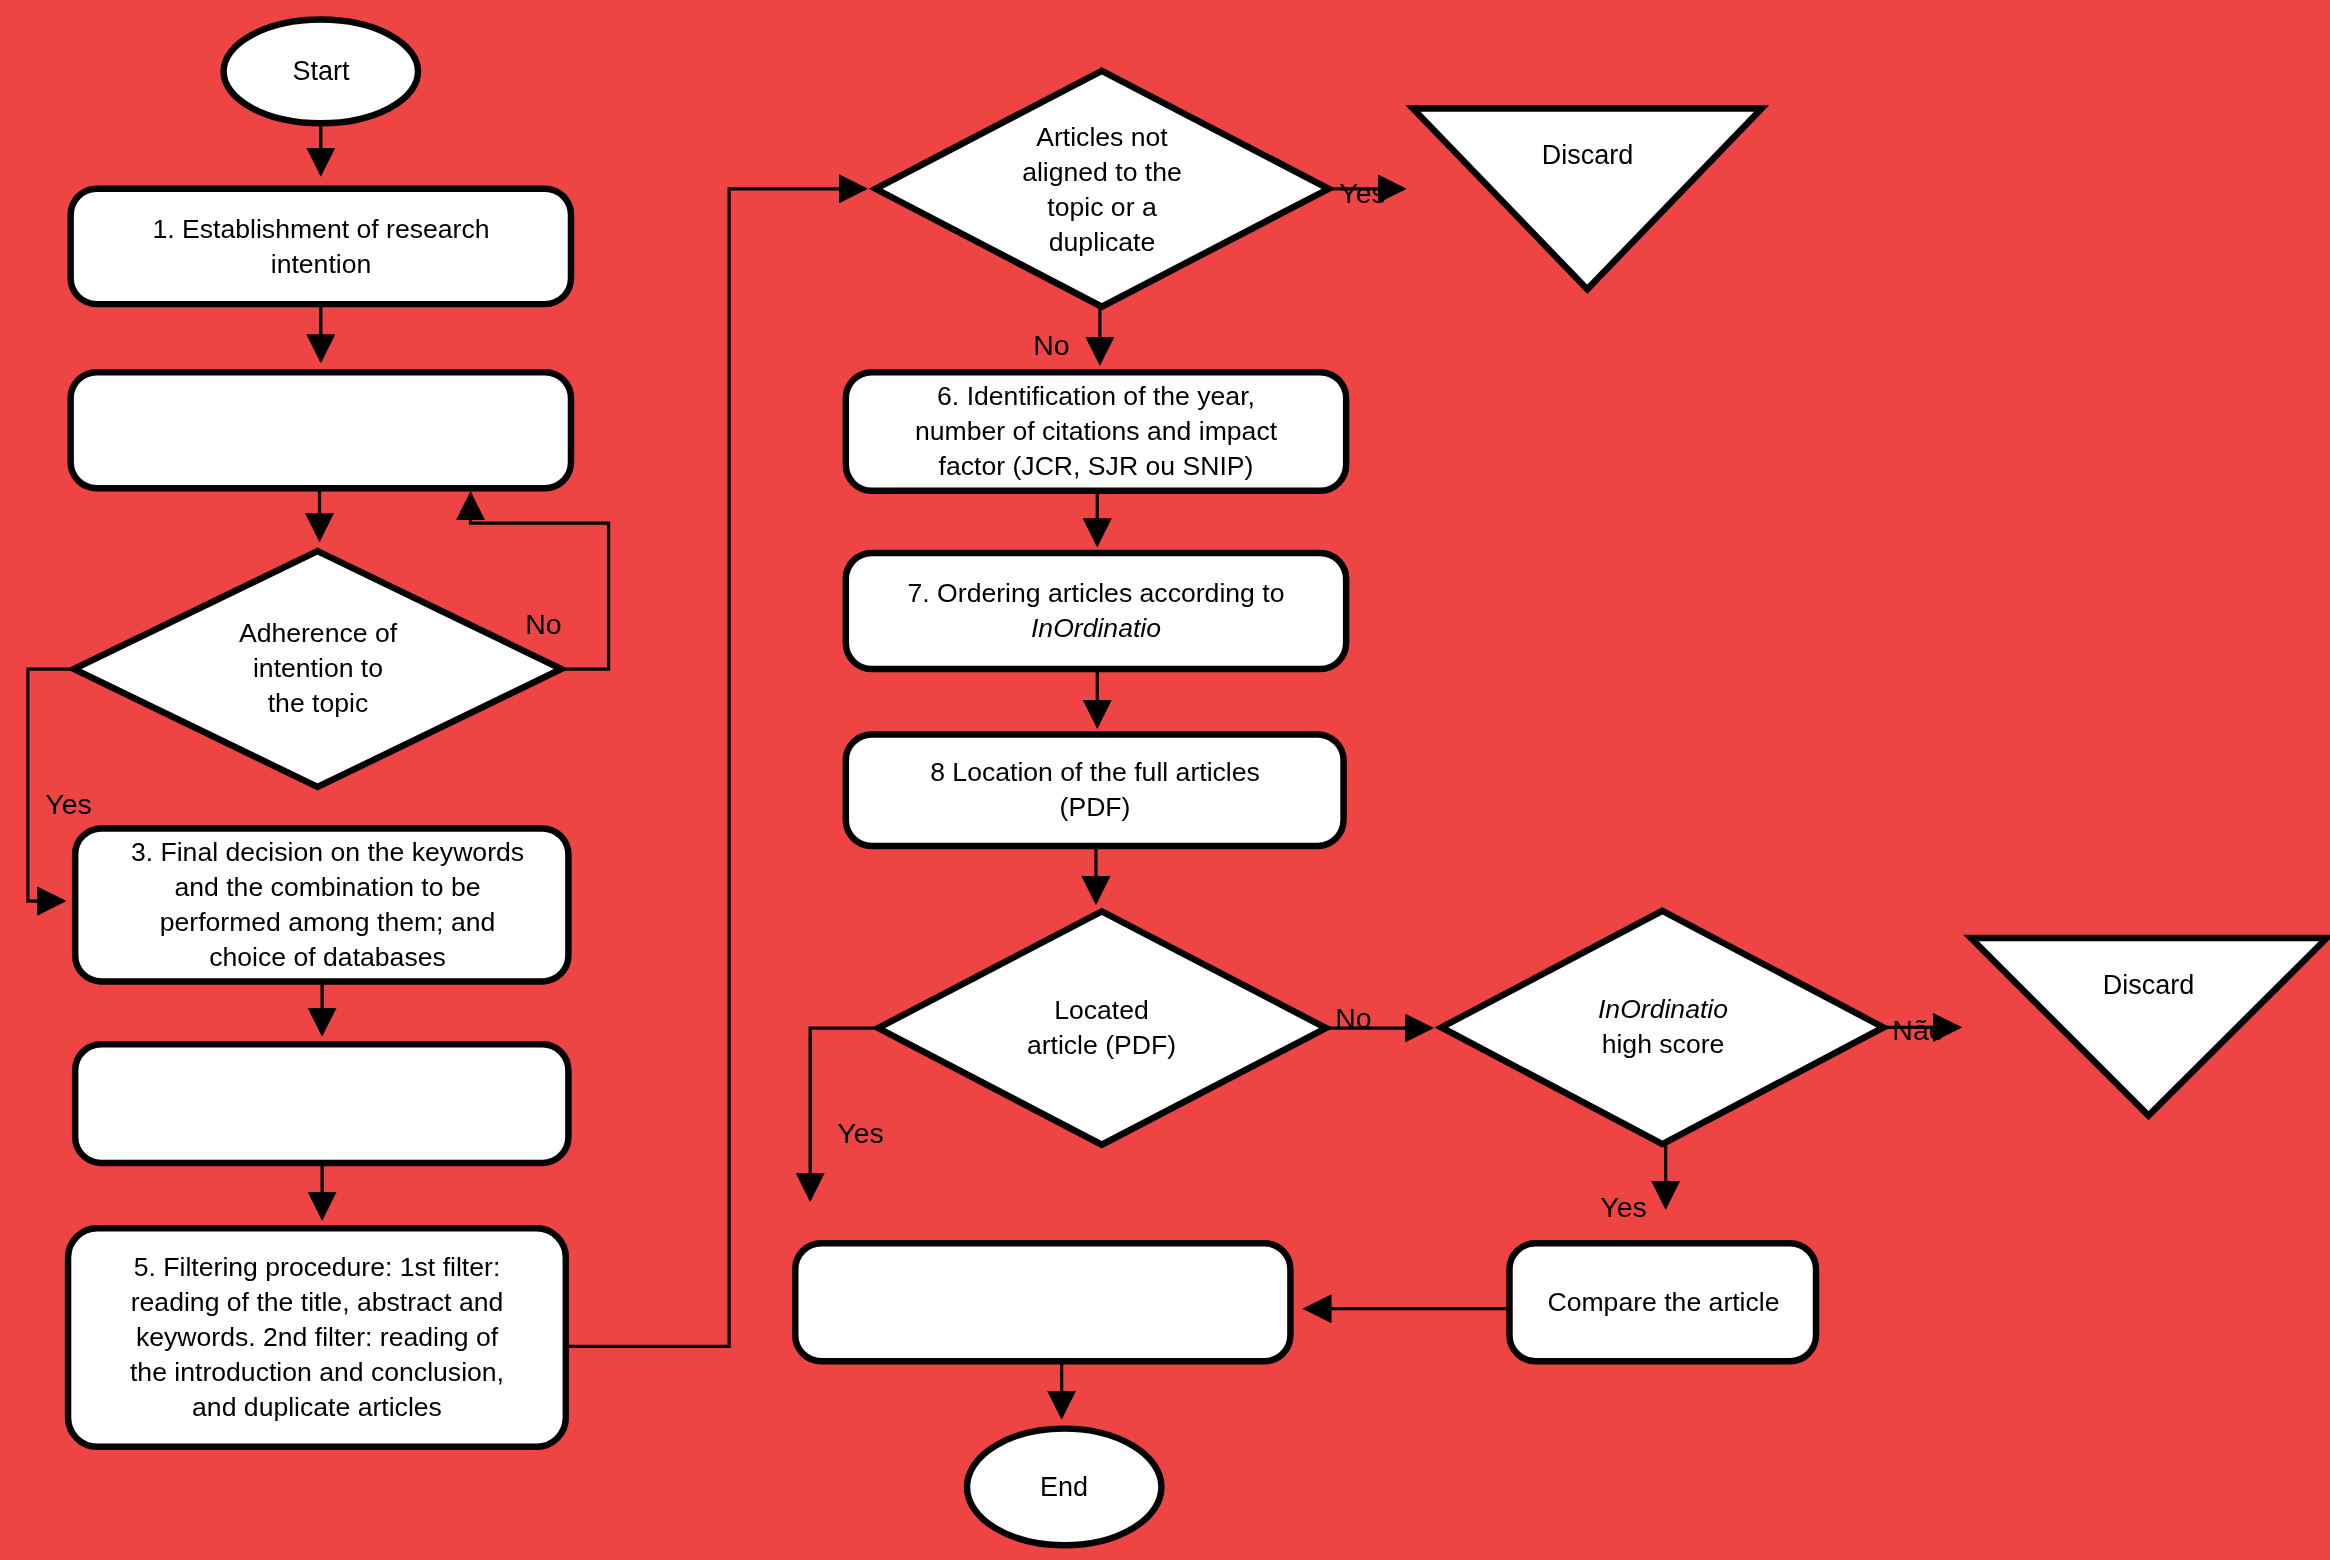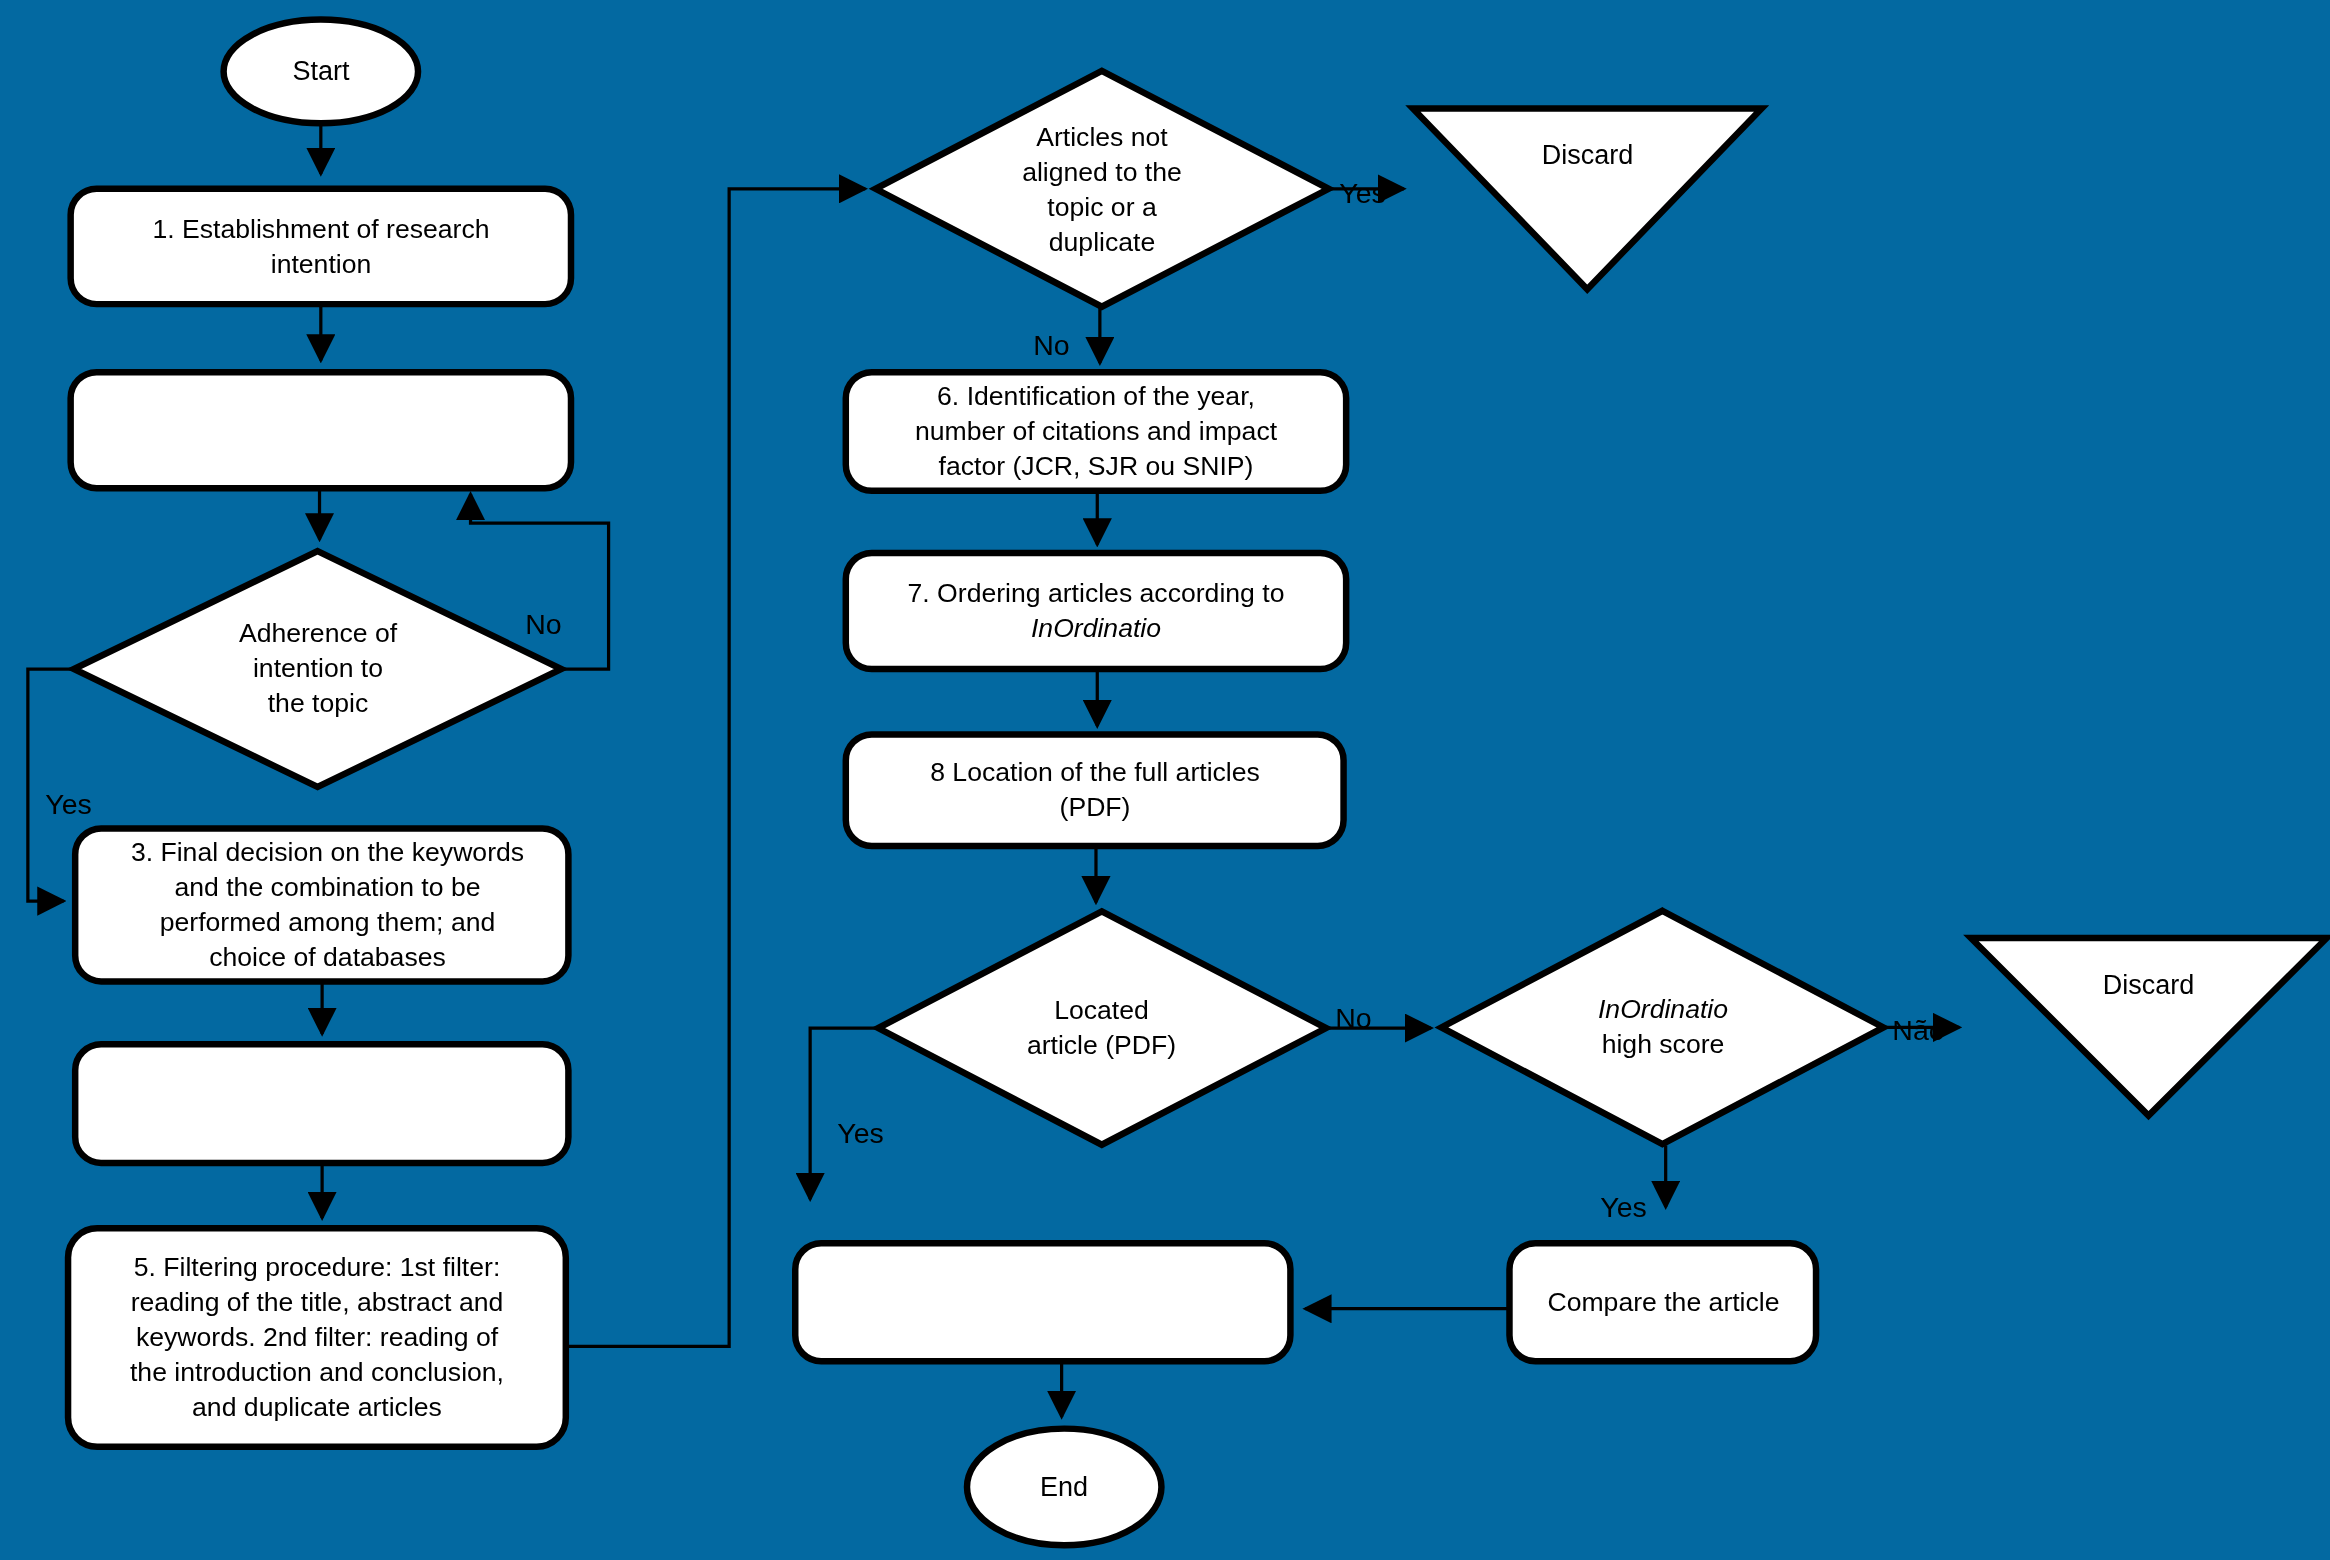--- a/index.html
+++ b/index.html
@@ -1,19 +1,19 @@
 <!DOCTYPE html>
 <html style="font-size:10.4px"><head>
 <meta charset="utf-8">
 <style>
   html,body{margin:0;padding:0;background:#ffffff;}
   .canvas{
     position:relative;
     width:2330px;height:1561px;
-    background:#0369a1;
+    background:#ef4444;
     font-family:"Liberation Sans",sans-serif;
     color:#000;
   }
   .canvas svg{position:absolute;left:0;top:0;}
   .lbl{
     position:absolute;
     display:flex;flex-direction:column;
     align-items:center;justify-content:center;
     text-align:center;
     font-size:26.6px;line-height:35px;

